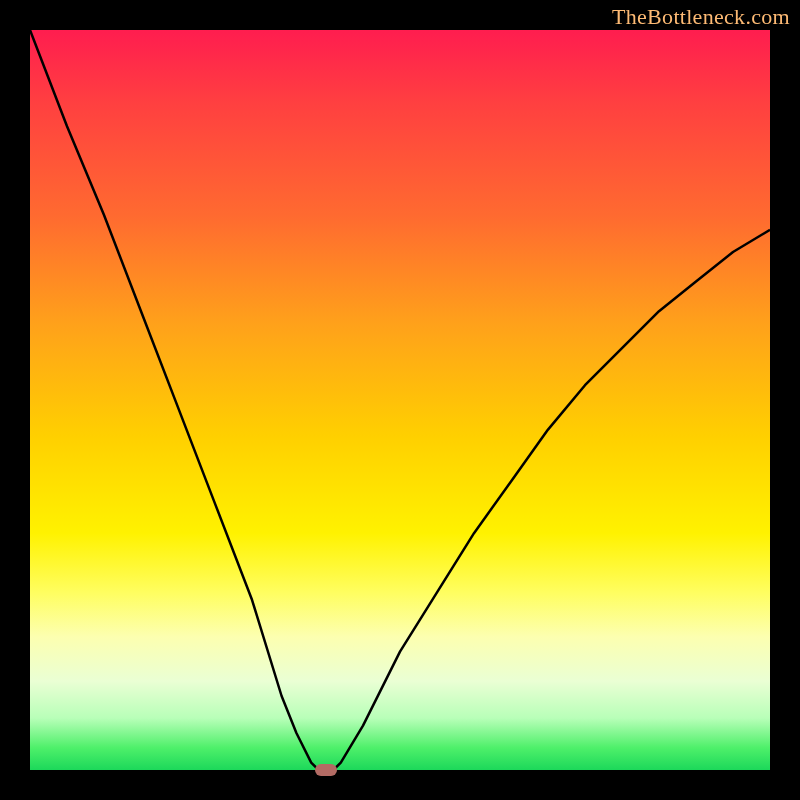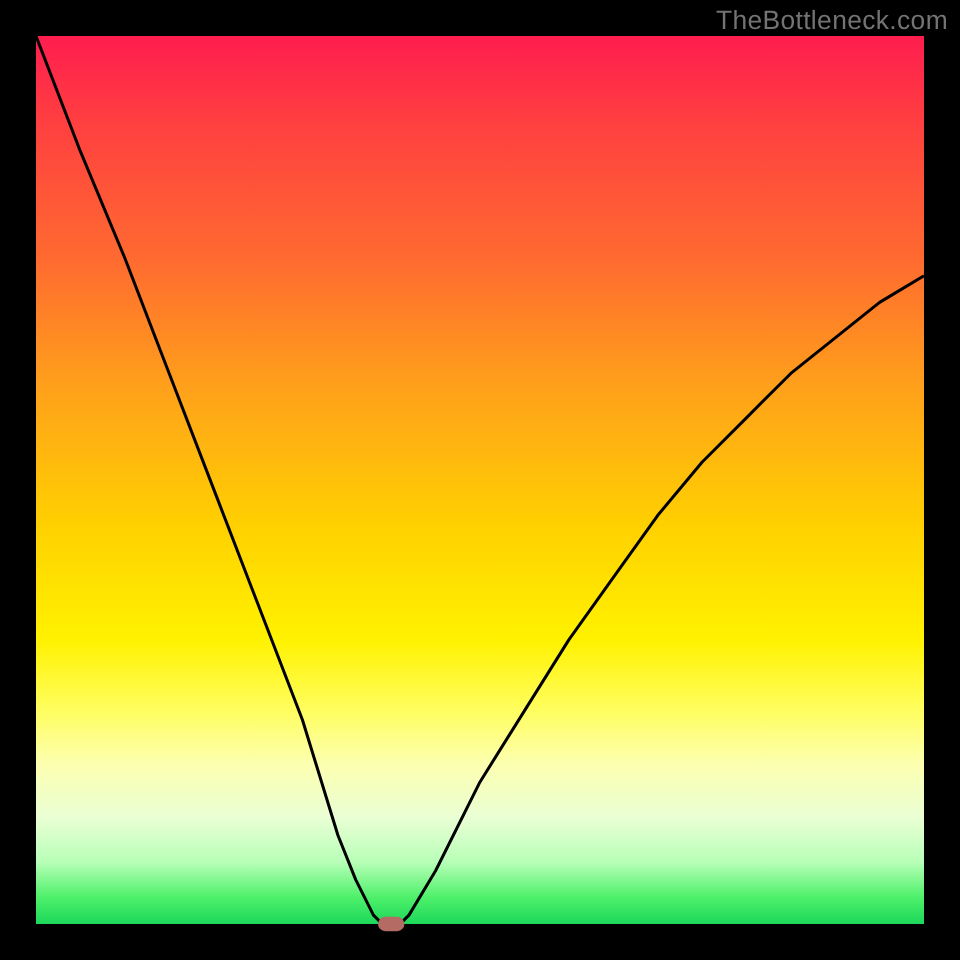--- a/index.html
+++ b/index.html
@@ -51,24 +51,25 @@
     width: 22px;
     height: 12px;
     border-radius: 6px;
     background: #b36b64;
     transform: translate(-50%, -50%);
   }
   .watermark {
     position: absolute;
     top: 4px;
     right: 10px;
-    color: #737373;
+    color: #fdba74;
     font-size: 22px;
     letter-spacing: 0.3px;
     user-select: none;
+    font-family: Liberation Serif, serif;
   }
 </style>
 </head>
 <body>
 
 <div class="frame">
 
   <div class="watermark">TheBottleneck.com</div>
 
   <div class="plot">

